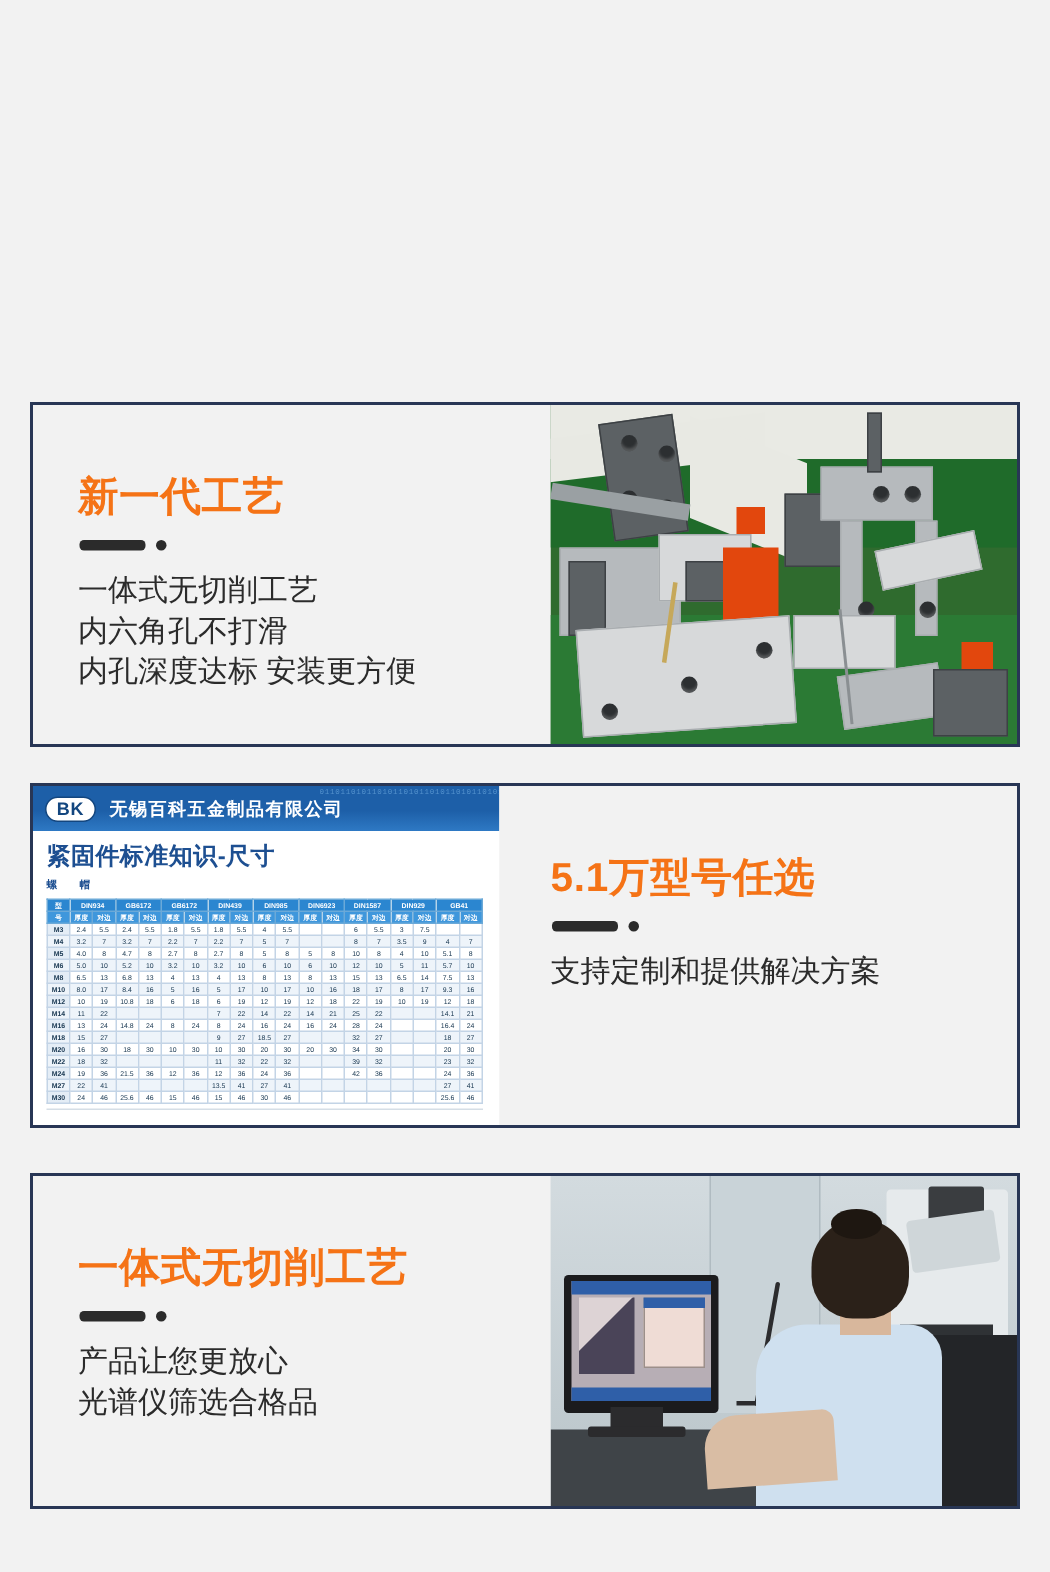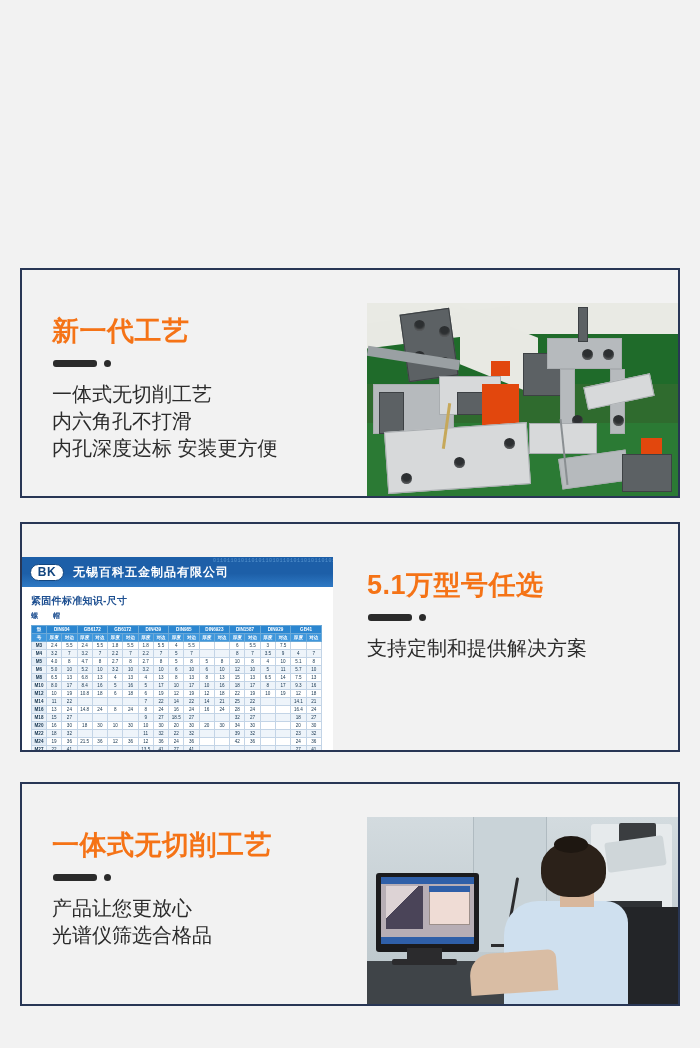--- a/index.html
+++ b/index.html
@@ -51,21 +51,21 @@
     border: 2px solid #283655;
     background: #f2f2f2;
     display: flex;
   }
   #card-1 { top: 268px; height: 230px; }
   #card-2 { top: 522px; height: 230px; }
   #card-3 { top: 782px; height: 224px; }
 
   .card-text { flex: 0 0 345px; padding: 44px 0 16px 30px; }
   .card.reverse .card-text { padding-left: 30px; }
-  .card-media { flex: 1 1 auto; position: relative; overflow: hidden; display:flex; align-items:center; justify-content:center;margin-top:33px;}
+  .card-media { flex: 1 1 auto; position: relative; overflow: hidden; display:flex; align-items:center; justify-content:center;}
 
   .card-title {
     color: #f57316;
     font-size: 27px; line-height: 34px; font-weight: 700;
     letter-spacing: 0.5px;
     white-space: nowrap;
   }
   .card-rule { display: flex; align-items: center; margin: 12px 0 14px 1px; }
   .card-rule .bar { width: 44px; height: 7px; border-radius: 3px; background: #2b2b2b; }
   .card-rule .dot { width: 7px; height: 7px; border-radius: 50%; background: #2b2b2b; margin-left: 7px; }
@@ -123,21 +123,21 @@
     display: flex; align-items: center; justify-content: center;
     border: 1.5px solid #13467f;
     flex: 0 0 auto;
   }
   .doc-company {
     color: #ffffff; font-size: 12px; font-weight: 700;
     margin-left: 9px; letter-spacing: 1px; white-space: nowrap;
     font-family: "DejaVu Serif", serif;
   }
   .doc-body { padding: 7px 0 0 9px; }
-  .doc-h2 { color:#1d4f91; font-size: 10px; font-weight: 800; letter-spacing:.3px;}
+  .doc-h2 { color:#1d4f91; font-size: 16px; font-weight: 800; letter-spacing:.3px;}
   .doc-h3 { color:#1d4f91; font-size: 7px; font-weight: 700; margin-top: 3px; letter-spacing: 4px;}
   table.spec {
     margin-top: 4px; border-collapse: collapse;
     width: 291px;
     table-layout: fixed;
   }
   table.spec th, table.spec td {
     border: 1px solid #c3d4e6;
     font-size: 4.6px; line-height: 7px; height: 7px;
     text-align: center; color: #16354f; padding:0;

